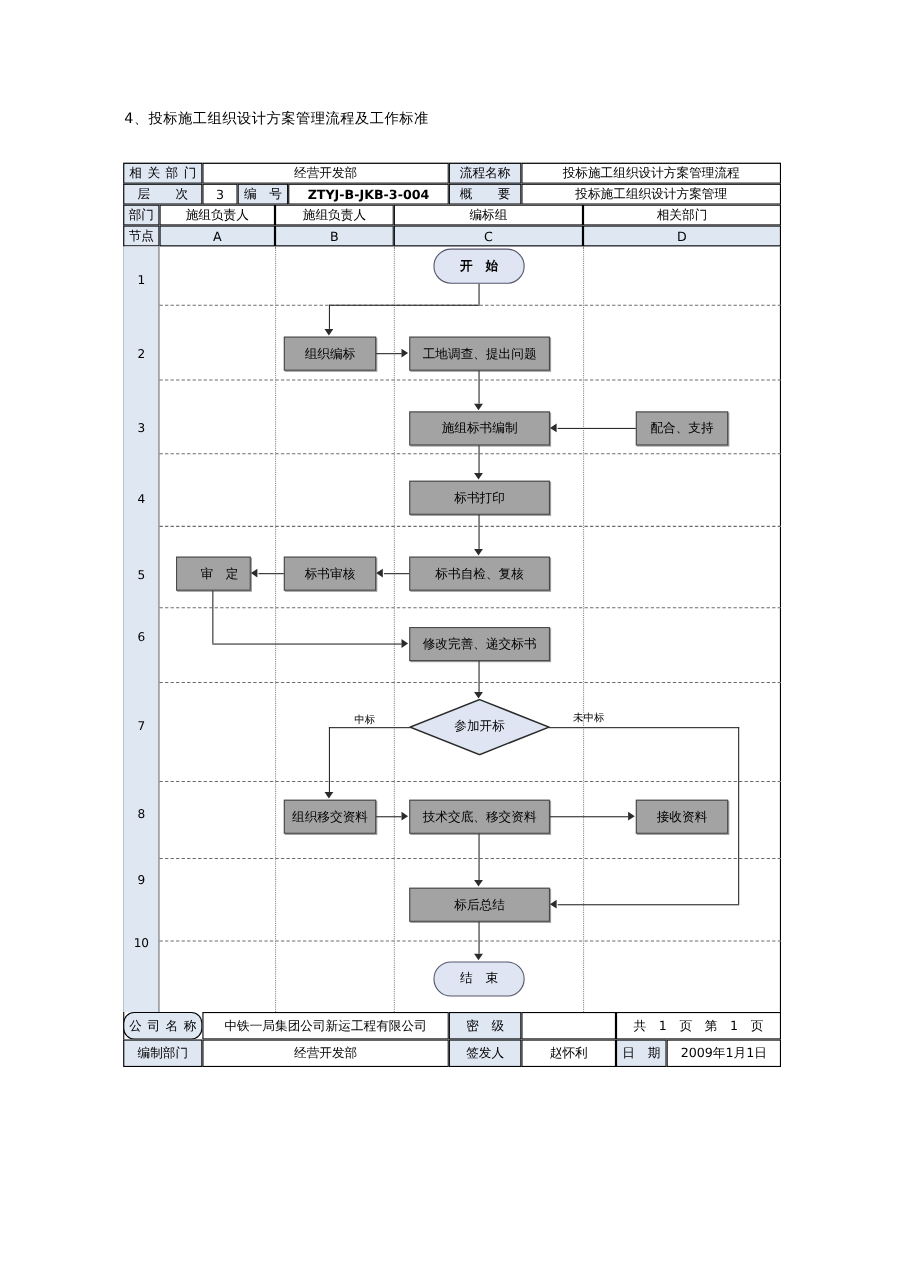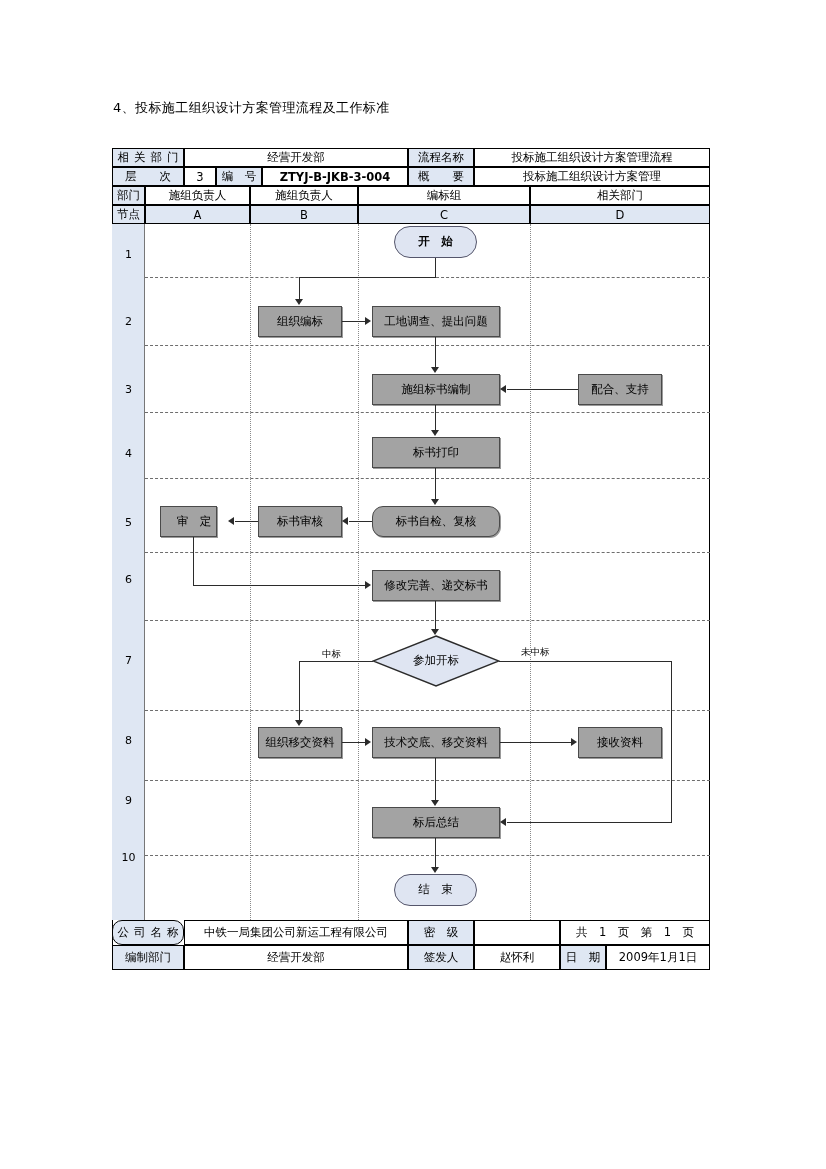--- a/index.html
+++ b/index.html
@@ -120,23 +120,23 @@
   <div class="node term" style="left:394px;top:226px;width:83px;height:32px;font-weight:bold;">开　始</div>
 
   <div class="node proc" style="left:258px;top:306px;width:84px;height:31px;">组织编标</div>
   <div class="node proc" style="left:372px;top:306px;width:128px;height:31px;">工地调查、提出问题</div>
 
   <div class="node proc" style="left:372px;top:374px;width:128px;height:31px;">施组标书编制</div>
   <div class="node proc" style="left:578px;top:374px;width:84px;height:31px;">配合、支持</div>
 
   <div class="node proc" style="left:372px;top:437px;width:128px;height:31px;">标书打印</div>
 
-  <div class="node proc" style="left:160px;top:506px;width:57px;height:31px;padding-left:11px;">审　定</div>
+  <div class="node proc" style="left:160px;top:506px;width:68px;height:31px;padding-left:11px;">审　定</div>
   <div class="node proc" style="left:258px;top:506px;width:84px;height:31px;">标书审核</div>
-  <div class="node proc" style="left:372px;top:506px;width:128px;height:31px;border-radius:11px;">标书自检、复核</div>
+  <div class="node proc" style="left:372px;top:506px;width:128px;height:31px;">标书自检、复核</div>
 
   <div class="node proc" style="left:372px;top:570px;width:128px;height:31px;">修改完善、递交标书</div>
 
   <div class="diamond-wrap" style="left:372px;top:635px;width:128px;height:52px;">
     <svg width="128" height="52" viewBox="0 0 128 52">
       <polygon points="64,1 127,26 64,51 1,26" fill="#dfe5f2" stroke="#2b2b2b" stroke-width="1.4"></polygon>
     </svg>
     <div class="node" style="left:0;top:0;width:128px;height:52px;">参加开标</div>
   </div>
   <div class="edge-label" style="left:322px;top:648px;">中标</div>

